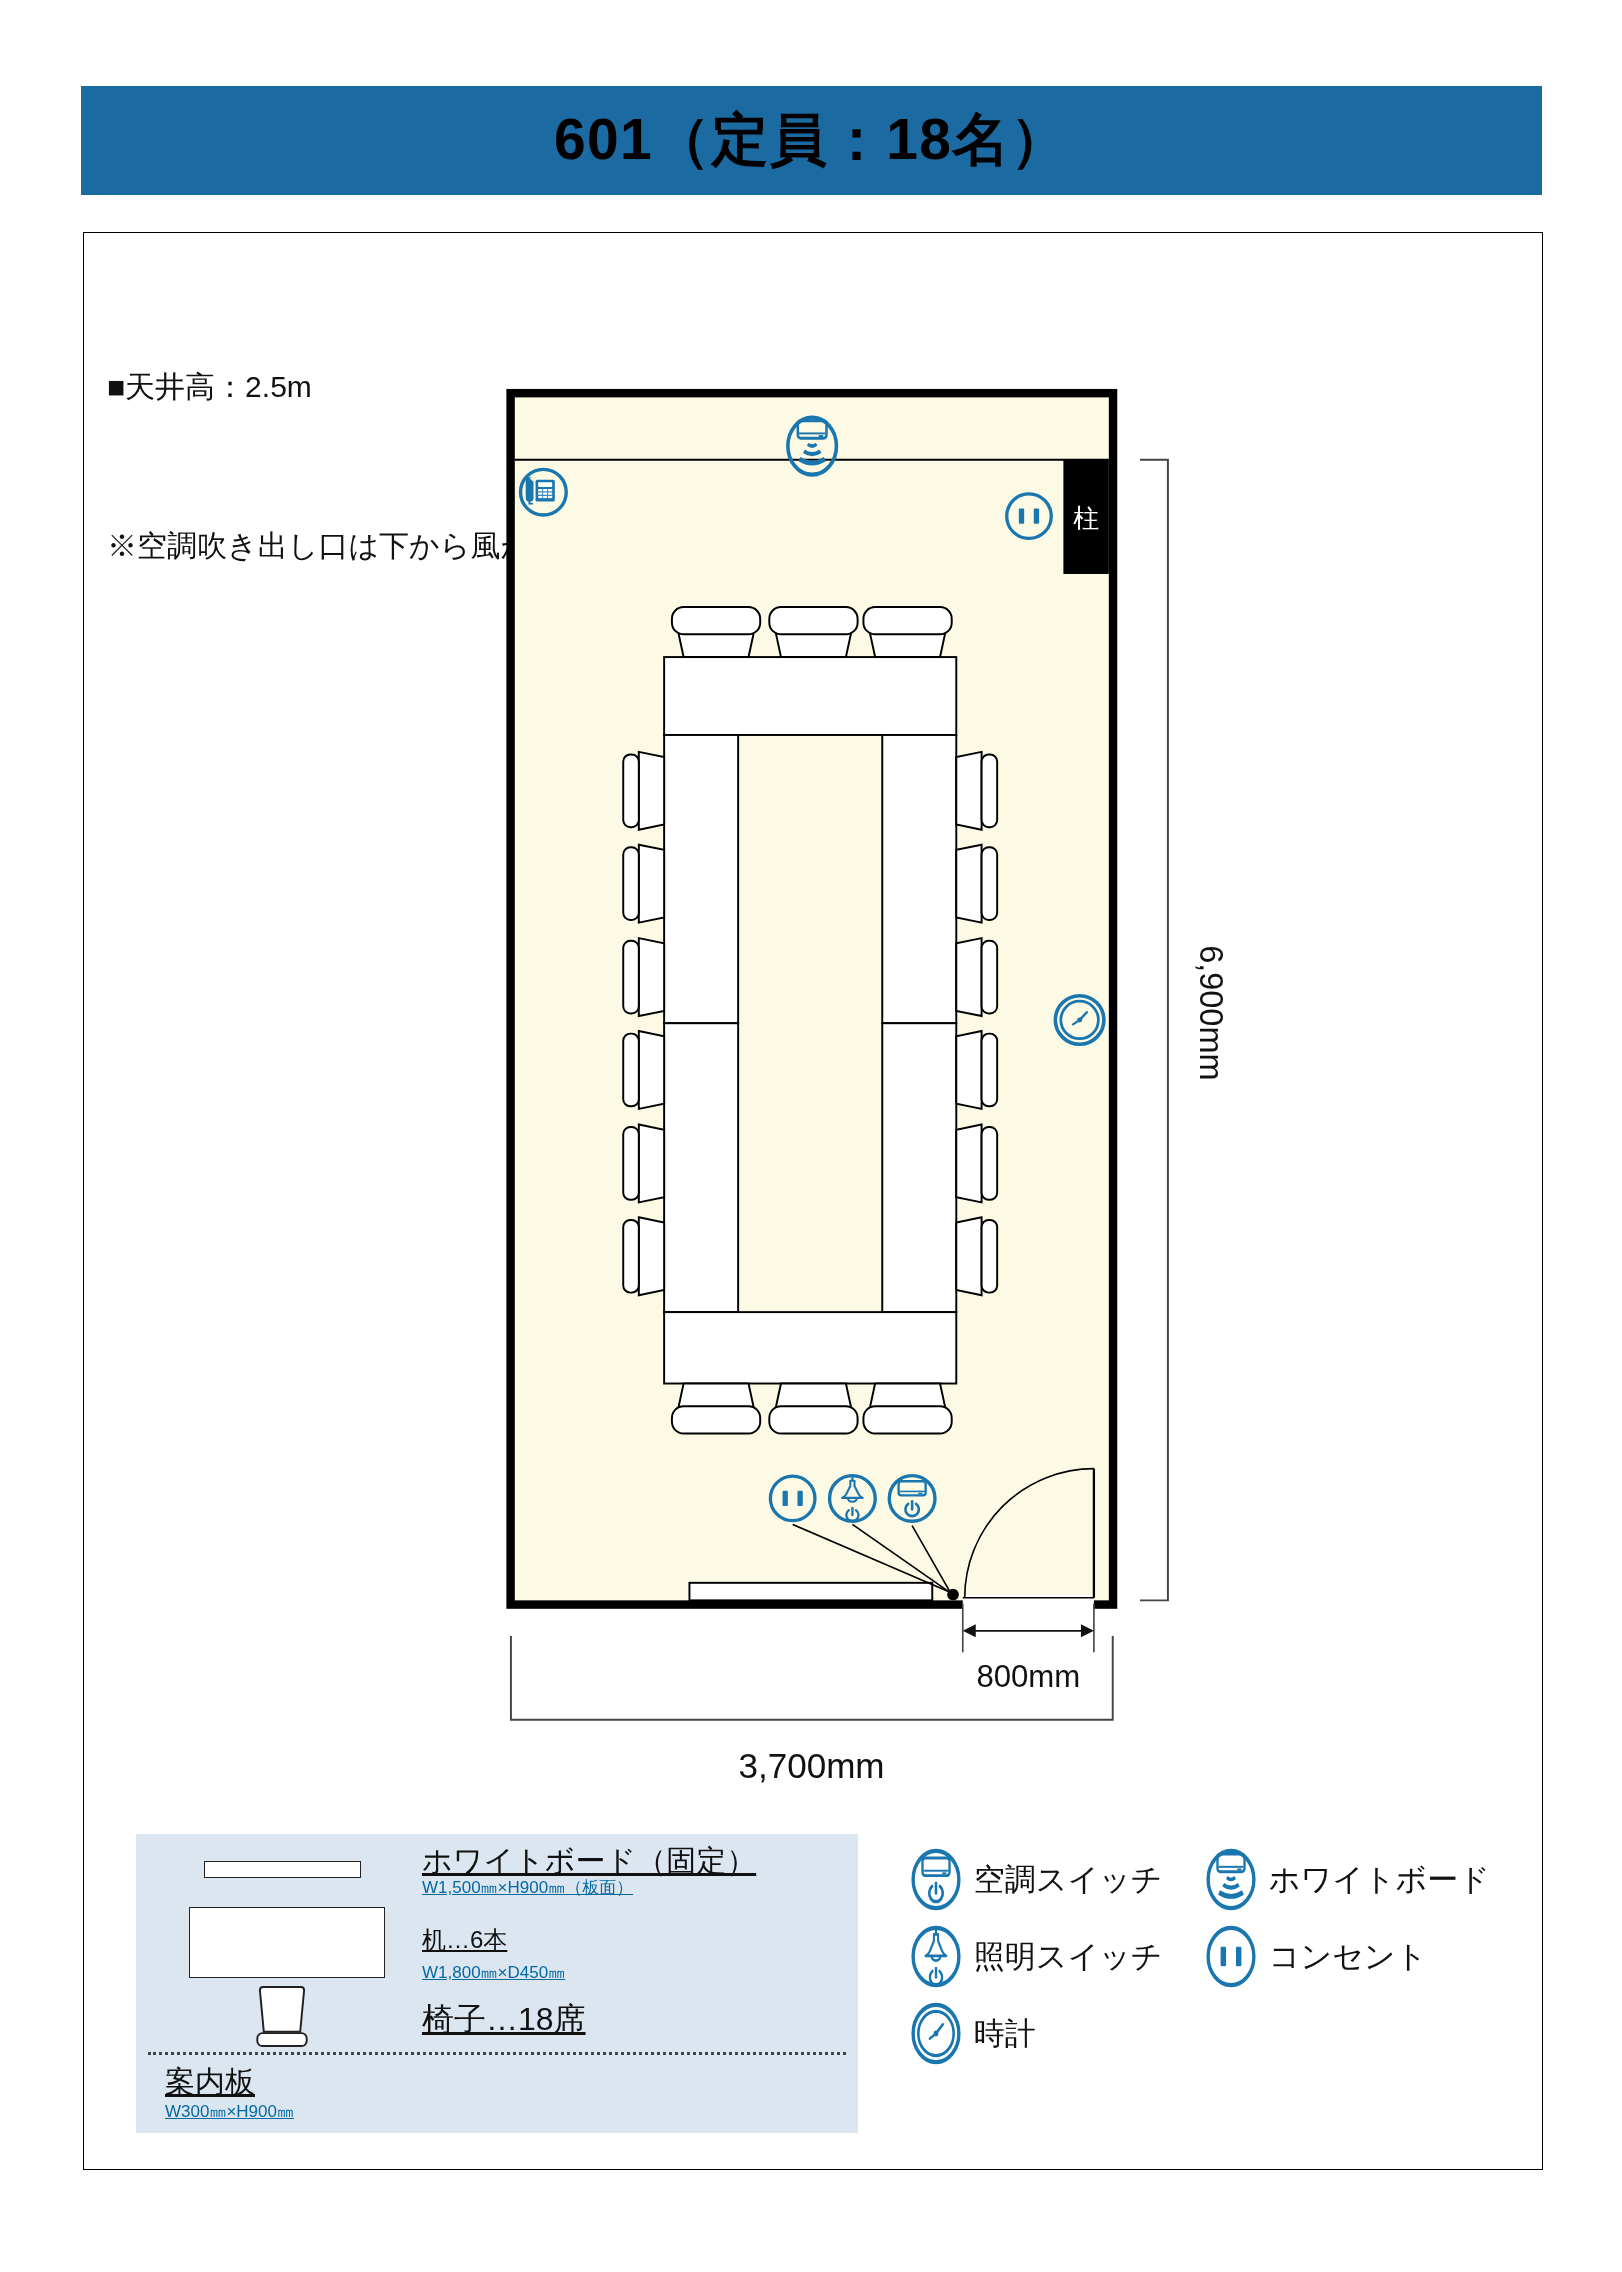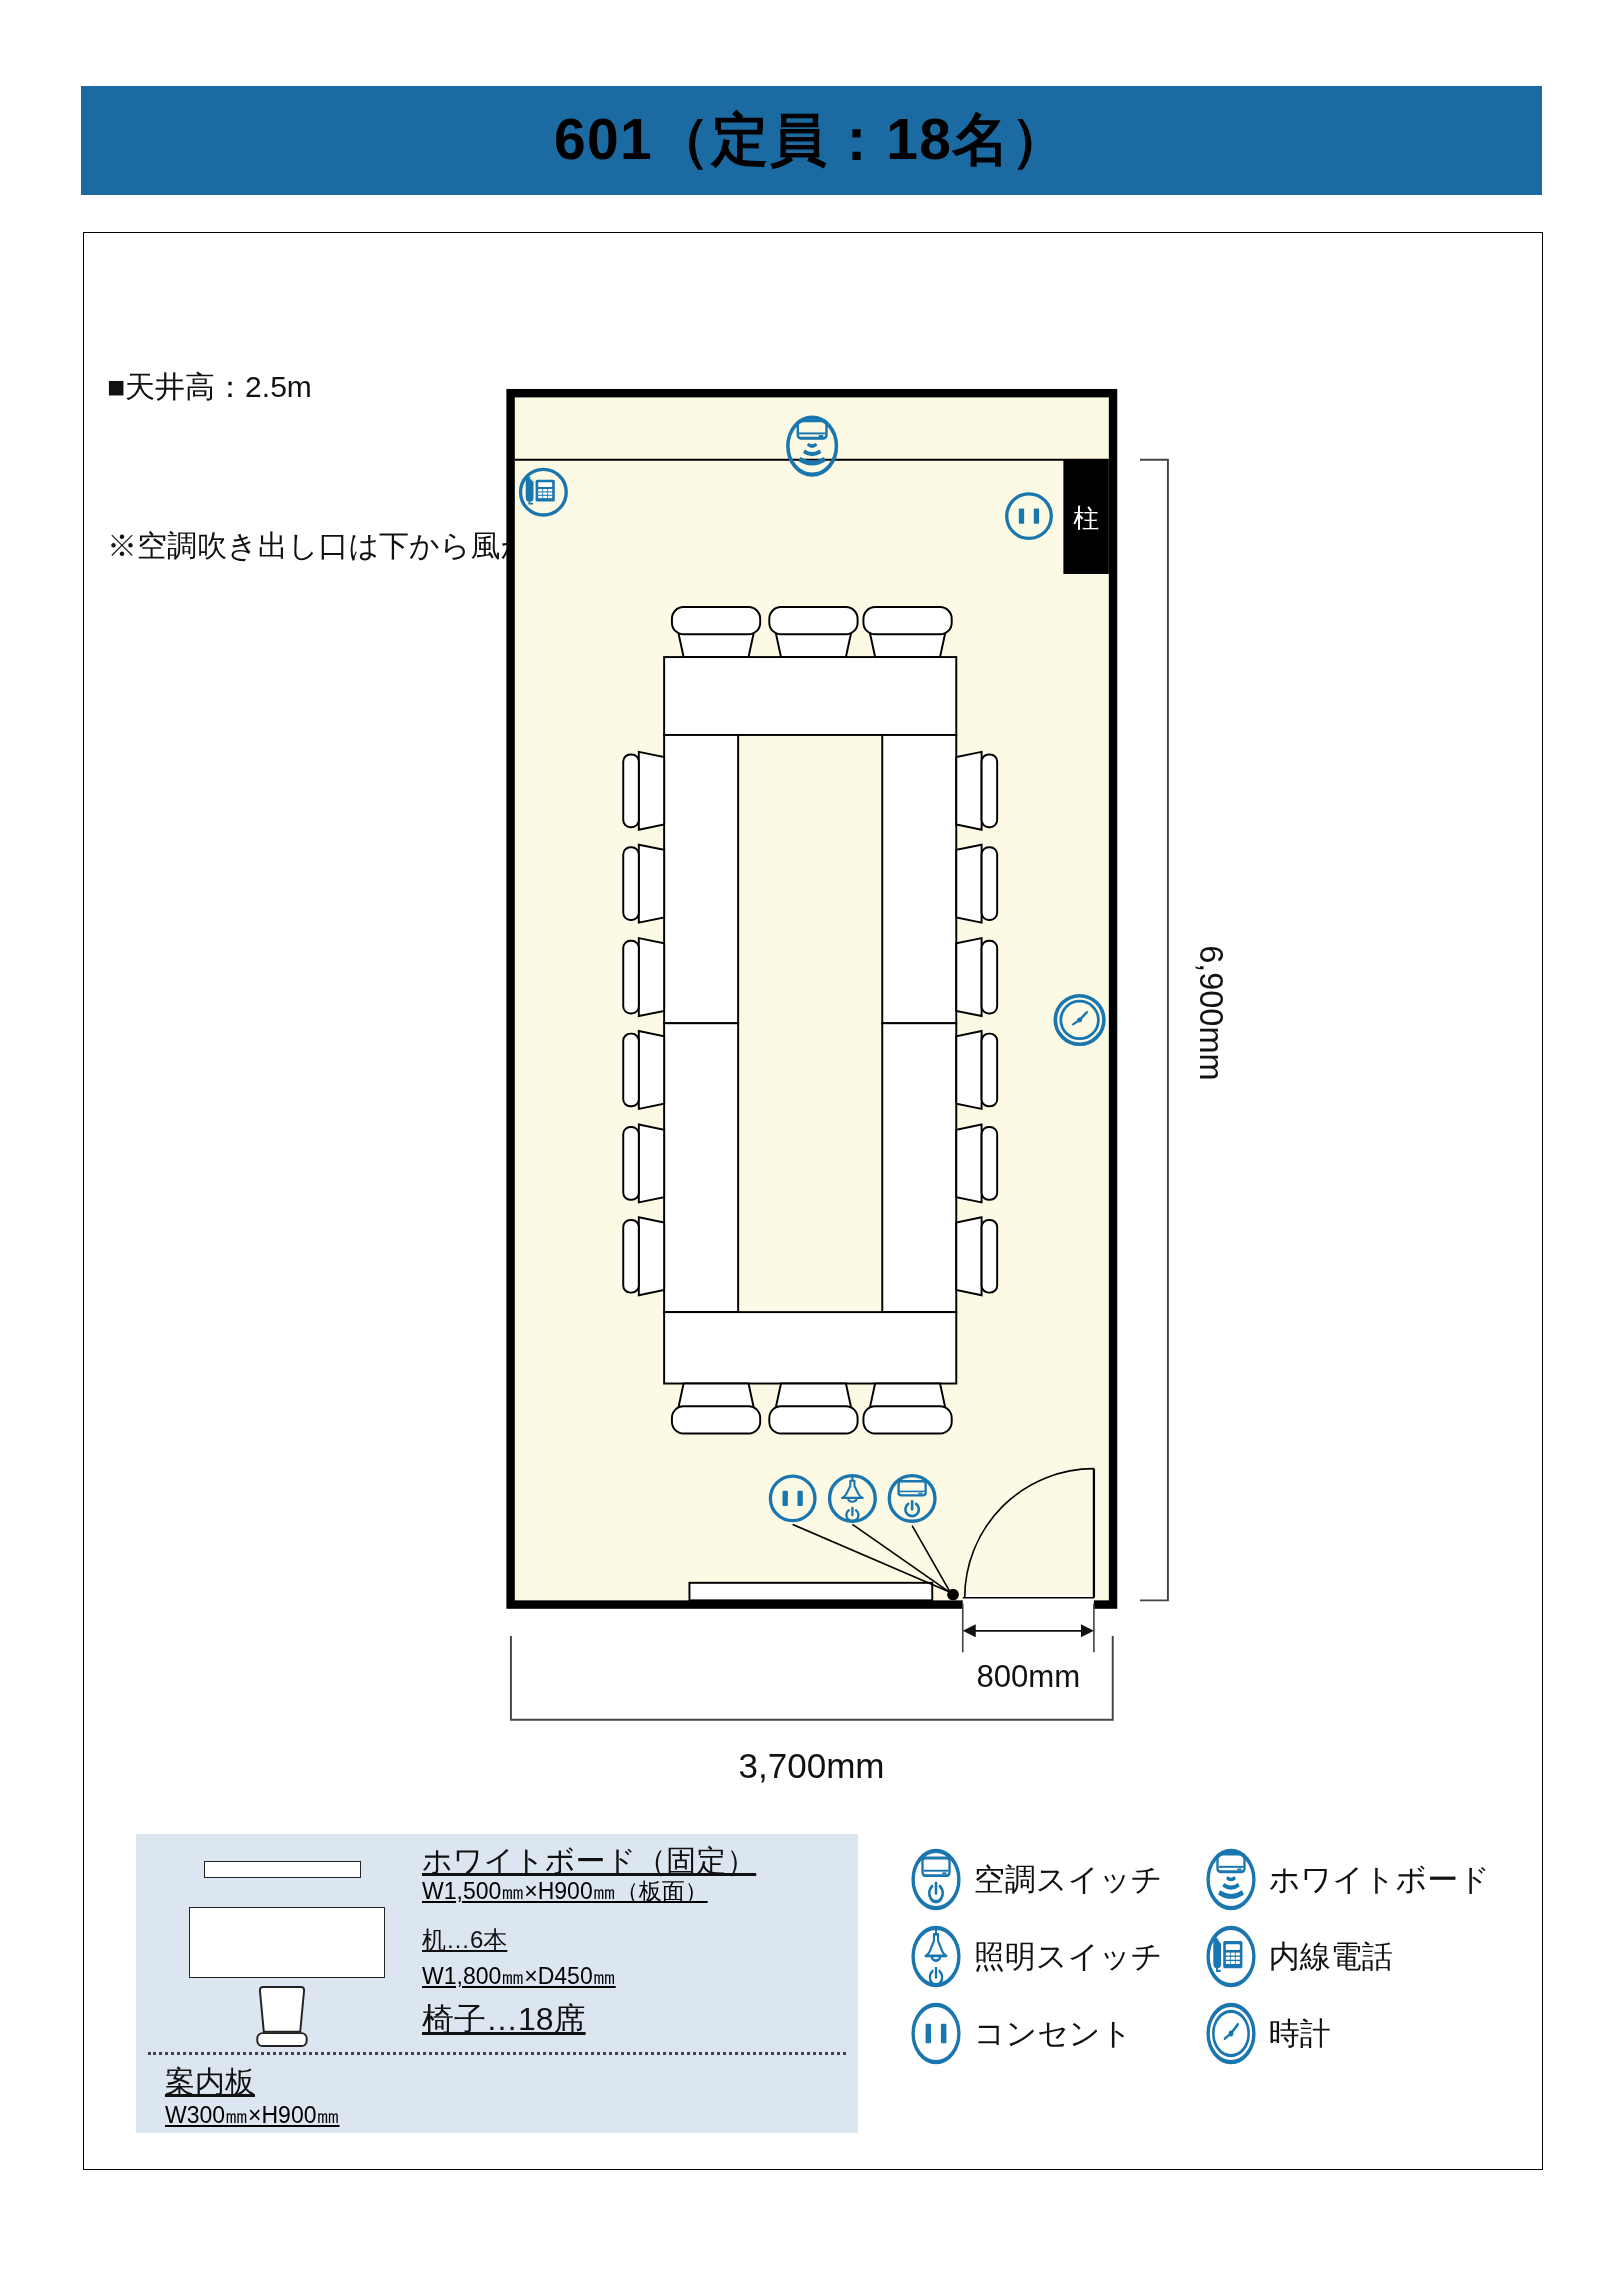--- a/index.html
+++ b/index.html
@@ -9,21 +9,21 @@
   #title-bar{left:81px;top:86px;width:1461px;height:109px;background:#1B6AA2;
              display:flex;align-items:center;justify-content:center;}
   #title-bar span{color:#000000;font-size:57px;font-weight:bold;letter-spacing:1.3px;}
   #content-box{left:83px;top:232px;width:1458px;height:1936px;border:1.9px solid #000;background:#fff;}
   #notes{left:107px;top:254px;font-size:30px;line-height:53px;white-space:pre;}
   #plan-svg{left:0;top:0;width:1623px;height:2273px;}
   
   #furniture-legend{left:136px;top:1834px;width:722px;height:299px;background:#DCE6F1;}
   .fl-text{position:absolute;white-space:nowrap;text-decoration:underline;}
   .fl-name{font-size:30px;}
-  .fl-size{font-size:23px;color:#000000;}
+  .fl-size{font-size:17px;color:#0369a1;}
   .shape{position:absolute;background:#fff;border:1.9px solid #222;box-sizing:border-box;}
   #fl-dotted{position:absolute;left:11.7px;top:218px;width:698px;border-top:3.2px dotted #444;}
   
   #equipment-legend{left:910px;top:1841px;width:626px;display:grid;
                     grid-template-columns:295px 1fr;grid-auto-rows:77px;}
   .eq-item{display:flex;align-items:center;text-align:right;}
   .eq-item svg{flex:0 0 auto;}
   .eq-label{font-size:31px;margin-left:11.7px;white-space:nowrap;}
   text{font-family:"Liberation Sans",sans-serif;}
 </style>
@@ -244,28 +244,20 @@
       <svg width="52" height="65" viewBox="0 0 80 100">
         <g transform="translate(40,50) scale(0.8,1.0) translate(-50,-50)">
             <use href="#sym-light-switch"></use>
           </g>
         </svg>
       <span class="eq-label">照明スイッチ</span>
     </div>
     <div class="eq-item">
       <svg width="52" height="65" viewBox="0 0 80 100">
         <g transform="translate(40,50) scale(0.8,1.0) translate(-50,-50)">
-            <use href="#sym-phone"></use>
-          </g>
-        </svg>
-      <span class="eq-label">内線電話</span>
-    </div>
-    <div class="eq-item">
-      <svg width="52" height="65" viewBox="0 0 80 100">
-        <g transform="translate(40,50) scale(0.8,1.0) translate(-50,-50)">
             <use href="#sym-outlet"></use>
           </g>
         </svg>
       <span class="eq-label">コンセント</span>
     </div>
     <div class="eq-item">
       <svg width="52" height="65" viewBox="0 0 80 100">
         <g transform="translate(40,50) scale(0.8,1.0) translate(-50,-50)">
             <use href="#sym-clock"></use>
           </g>

